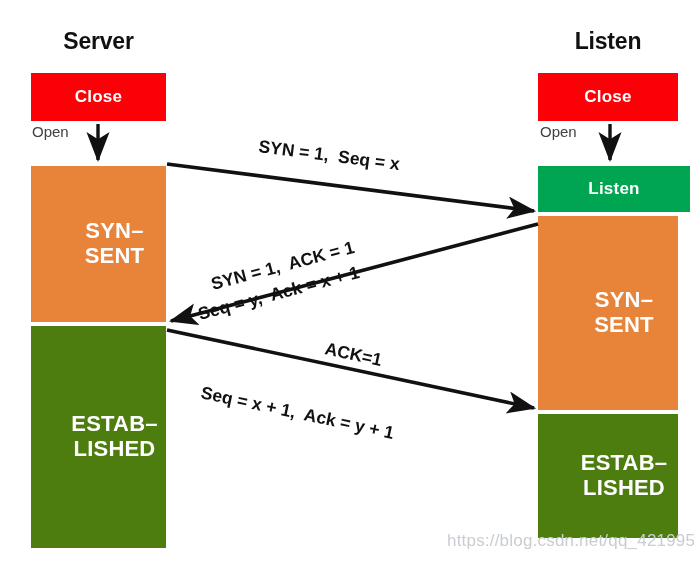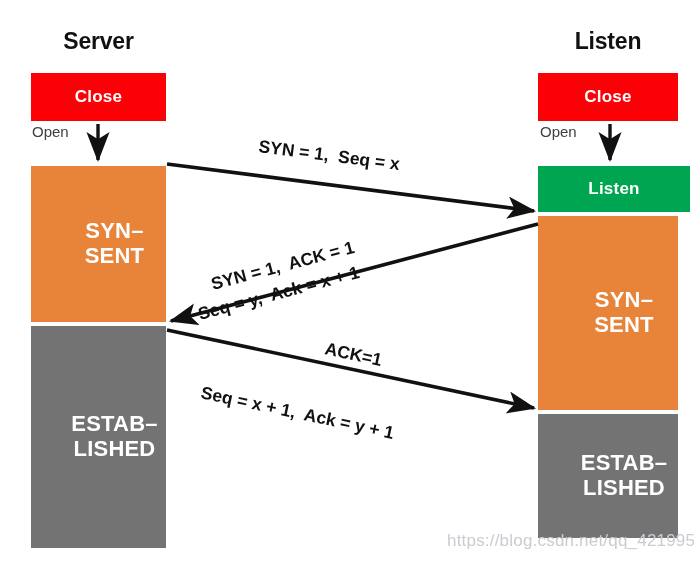--- a/index.html
+++ b/index.html
@@ -31,21 +31,21 @@
     justify-content:center;
     color:#ffffff;
     font-weight:bold;
     text-align:center;
     line-height:1.12;
     letter-spacing:0.2px;
   }
   .state-box span{display:block;}
   .box-red{background:#fb0007;}
   .box-orange{background:#e8833a;}
-  .box-green{background:#737373;}
+  .box-green{background:#4d7c0f;}
   .box-listen{background:#00a551;}
   .fs-big{font-size:17px;}
   .fs-state{font-size:22px;padding-left:32px;}
   .open-label{
     position:absolute;
     font-size:15px;
     font-weight:normal;
     color:#404040;
     white-space:nowrap;
   }

